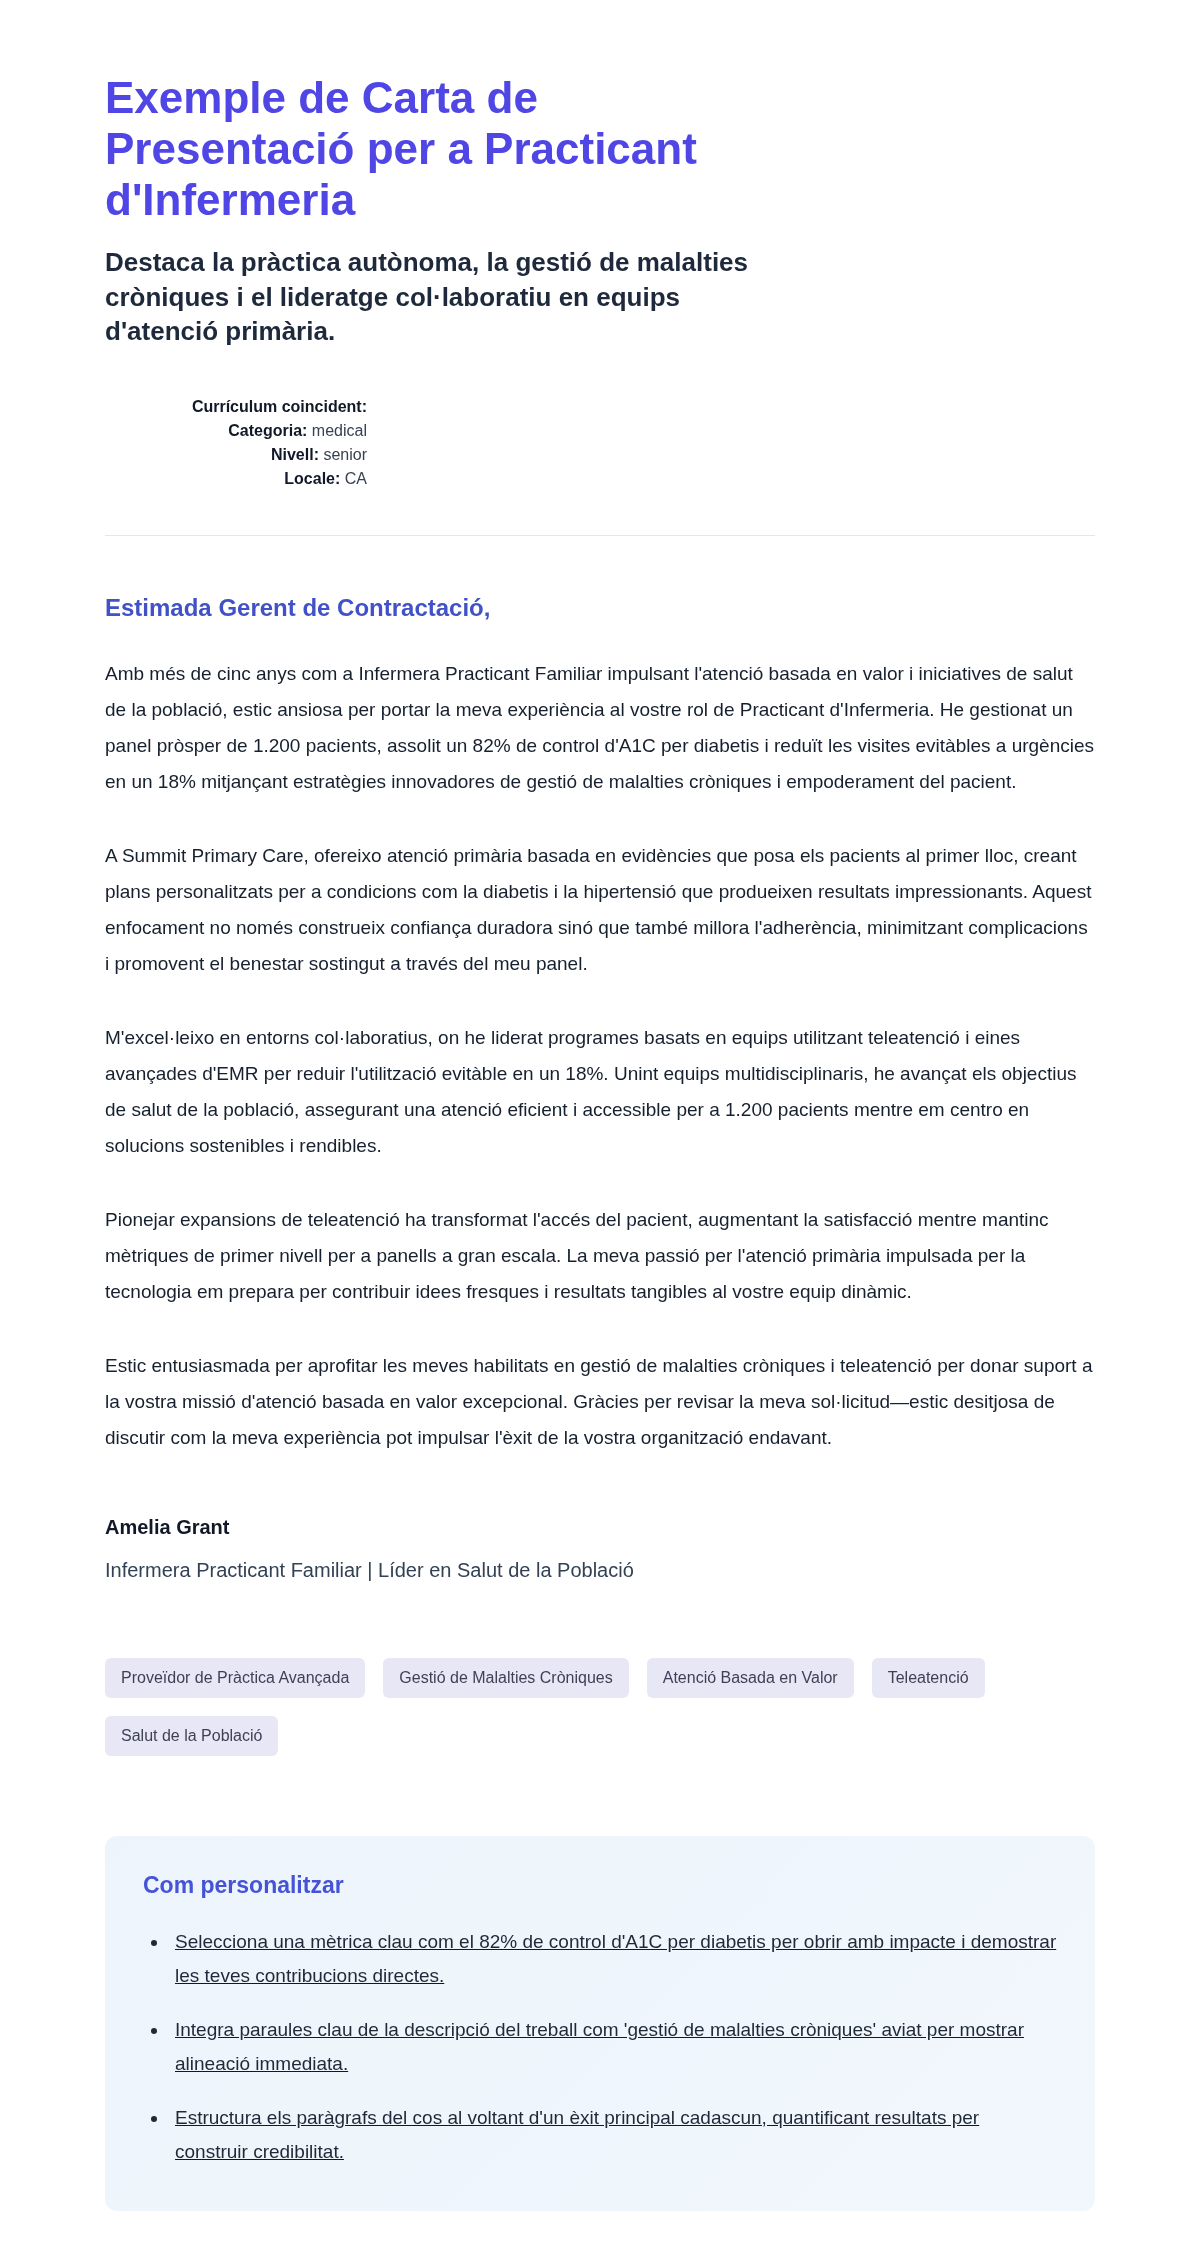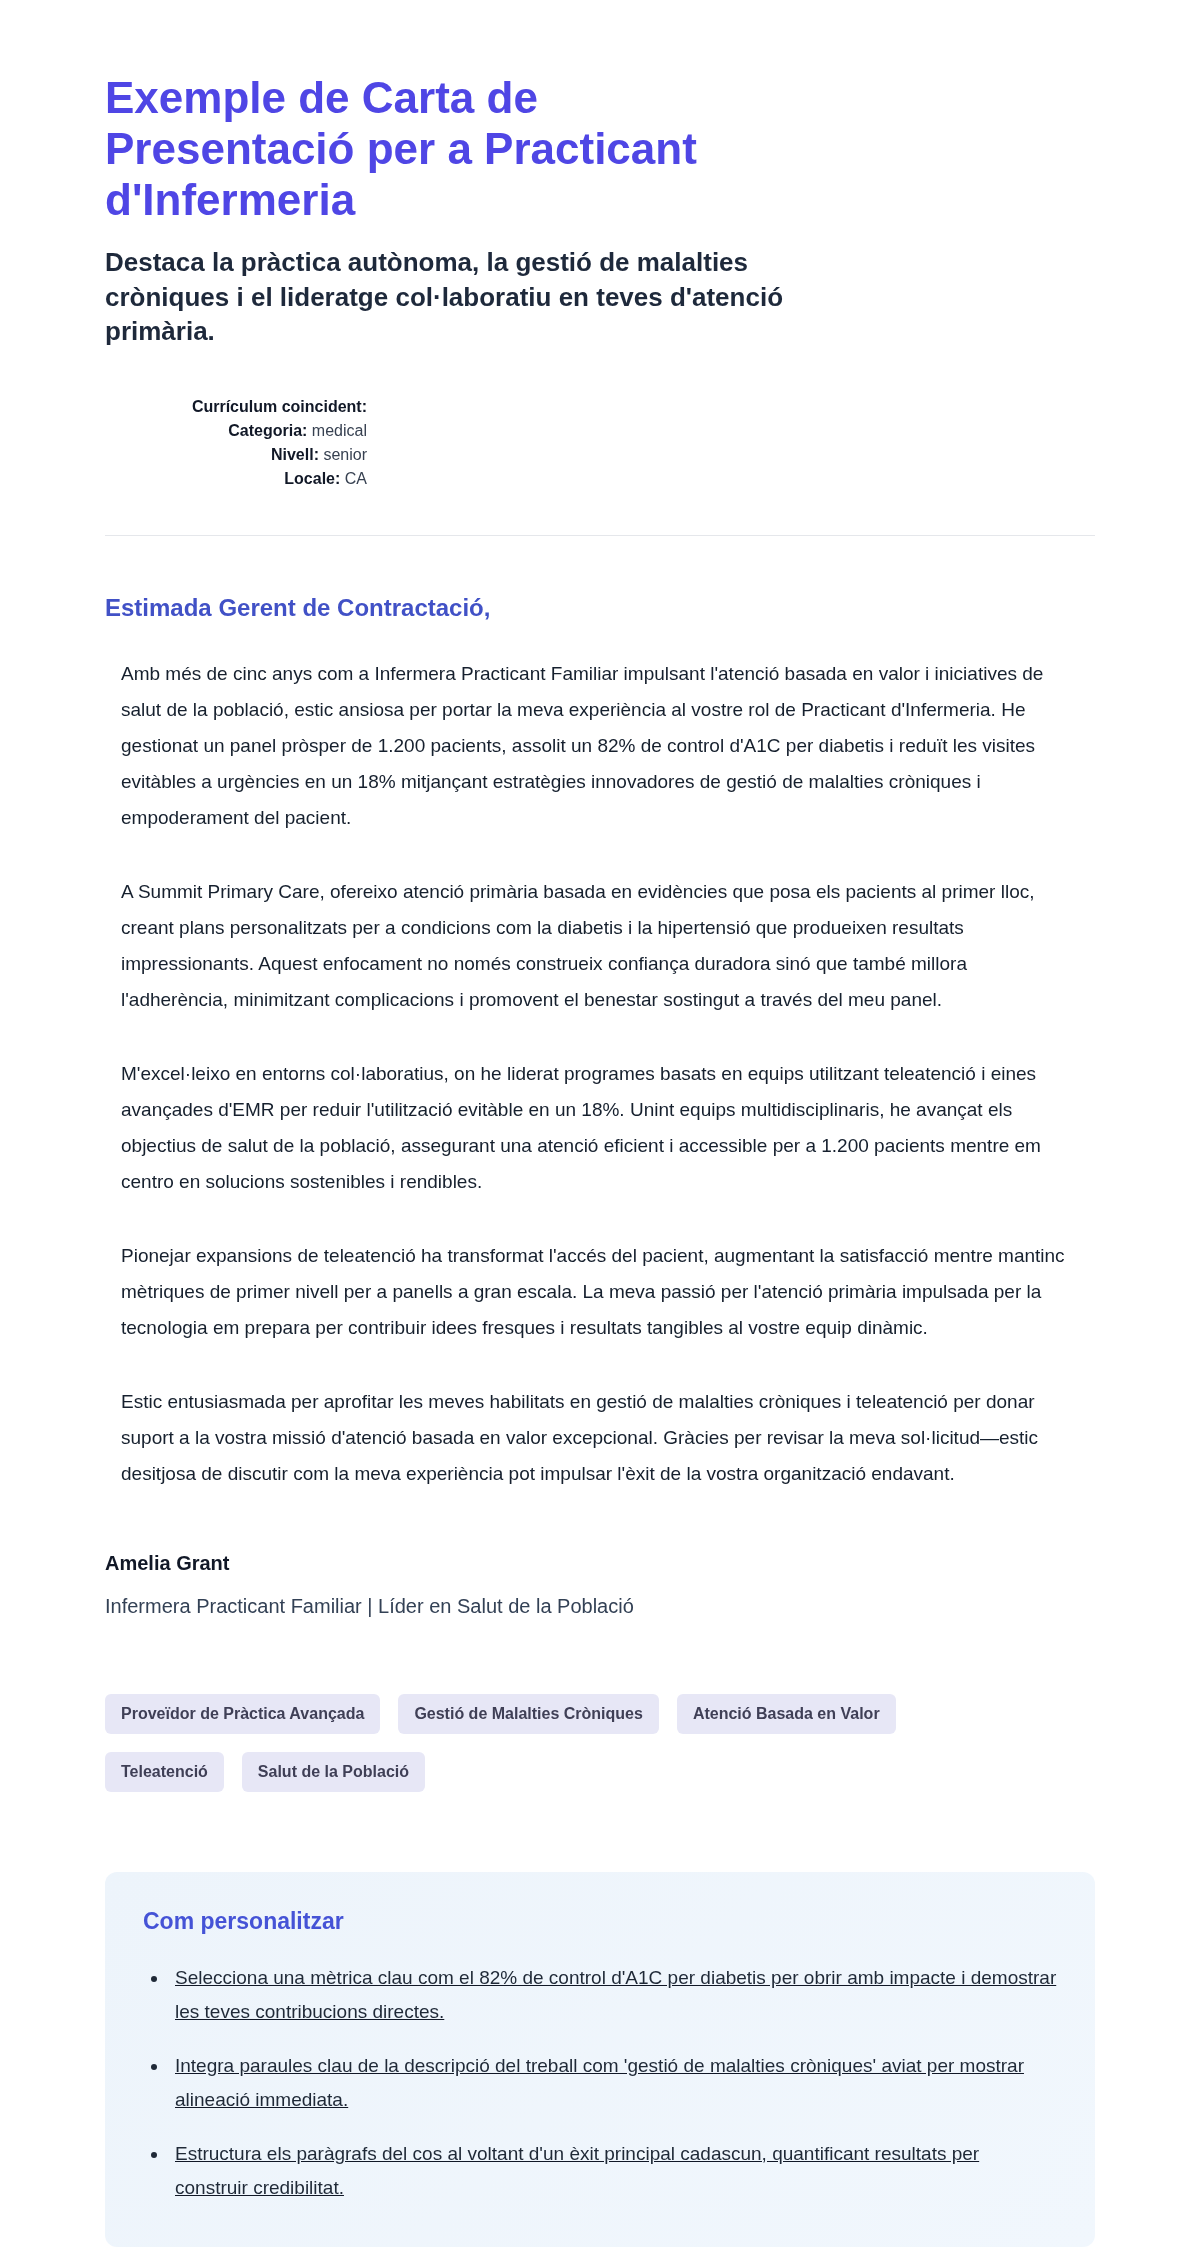--- a/index.html
+++ b/index.html
@@ -63,21 +63,21 @@
   }
 
   
   .greeting {
     margin: 58px 0 34px;
     font-size: 24px;
     font-weight: bold;
     color: #4151c6;
   }
   .para {
-    margin: 0 16px 38px;
+    margin: 0 0 38px;
     font-size: 19px;
     line-height: 36px;
     color: #16202e;
   }
   .sig-name {
     margin: 60px 0 0;
     font-size: 20px;
     font-weight: bold;
     color: #111827;
   }
@@ -97,21 +97,20 @@
   }
   .tag {
     display: inline-block;
     background: #e7e7f6;
     color: #3f3f56;
     font-size: 16px;
     line-height: 1;
     padding: 12px 16px;
     border-radius: 6px;
     white-space: nowrap;
-    font-weight: bold;
   }
 
   
   .tipbox {
     margin-top: 80px;
     background: linear-gradient(135deg, #edf4fb 0%, #f1f7fd 100%);
     border-radius: 12px;
     padding: 36px 38px 42px;
   }
   .tipbox-heading {
@@ -135,21 +134,21 @@
   .tip-list li:last-child { margin-bottom: 0; }
 </style>
 </head>
 <body>
 
 <div class="page">
 
   <header class="header">
     <div class="header-left">
       <h1 class="page-title">Exemple de Carta de Presentació per a Practicant d'Infermeria</h1>
-      <p class="page-subtitle">Destaca la pràctica autònoma, la gestió de malalties cròniques i el lideratge col·laboratiu en teves d'atenció primària.</p>
+      <p class="page-subtitle">Destaca la pràctica autònoma, la gestió de malalties cròniques i el lideratge col·laboratiu en equips d'atenció primària.</p>
     </div>
     <aside class="meta">
       <div>
         <span class="meta-label">Currículum coincident:</span>
       </div>
       <div>
         <span class="meta-label">Categoria:</span>
         <span class="meta-value">medical</span>
       </div>
       <div>

